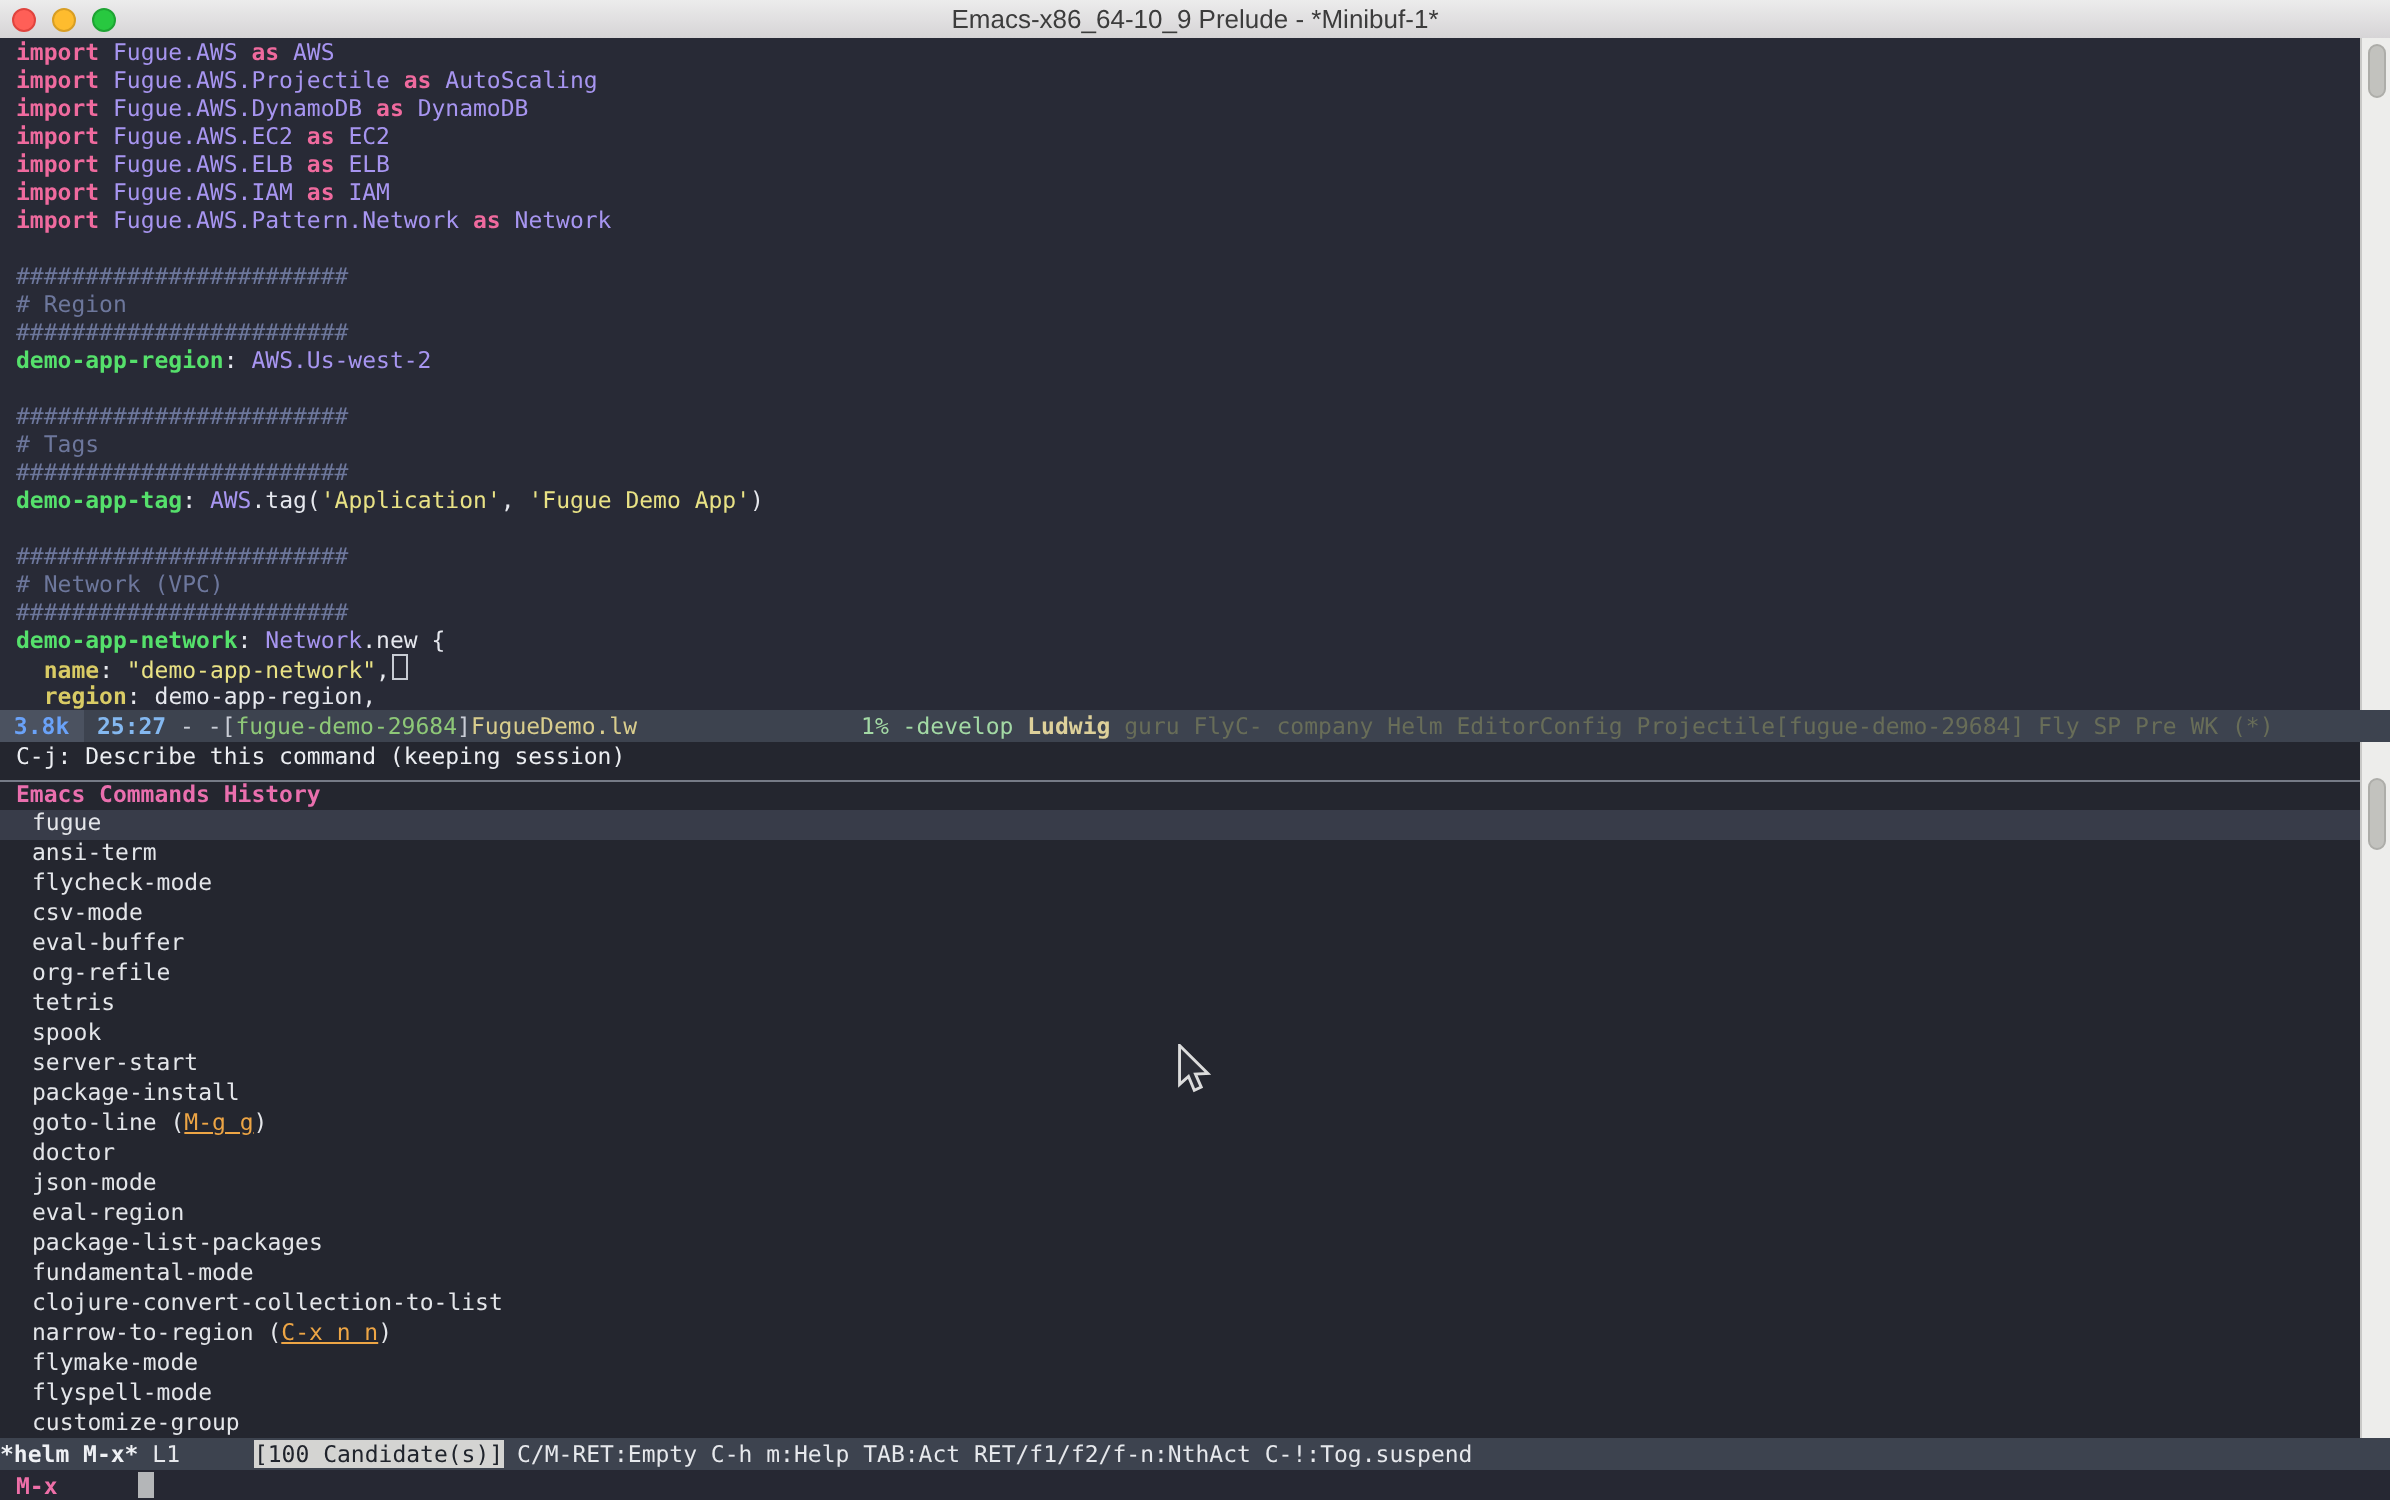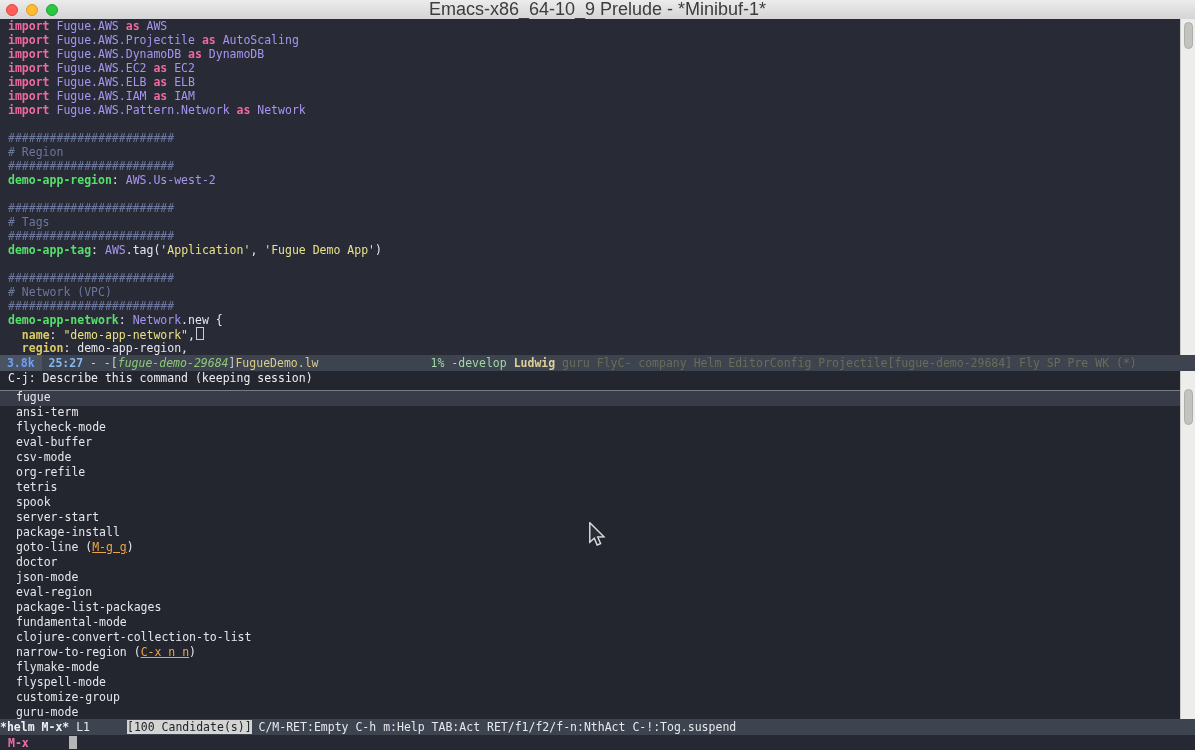--- a/index.html
+++ b/index.html
@@ -8,42 +8,42 @@
   
   .titlebar{position:absolute;top:0;left:0;width:1195px;height:19px;
             background:linear-gradient(#ececec,#d6d4d6);border-bottom:1px solid #a9a7a9;
             display:flex;align-items:center;}
   .tl-group{position:absolute;left:6px;top:3.5px;display:flex;gap:8px;}
   .tl{width:12px;height:12px;border-radius:50%;}
   .tl-red{background:#ff5f57;border:1px solid #e0443e;box-sizing:border-box;}
   .tl-yellow{background:#febc2e;border:1px solid #d89e24;box-sizing:border-box;}
   .tl-green{background:#28c840;border:1px solid #1ea433;box-sizing:border-box;}
   .title{width:100%;text-align:center;font-family:"Liberation Sans","DejaVu Sans",sans-serif;
-         font-size:18px;color:#3c3c3c;}
+         font-size:13px;color:#3c3c3c;}
   
   .codebuf{position:absolute;top:19px;left:0;right:15px;height:336px;background:#282a36;
            padding-left:8px;box-sizing:border-box;overflow:hidden;color:#e6e8ee;}
   .cline{height:14px;line-height:14px;white-space:pre;}
   .c-kw{color:#ef6a9e;font-weight:bold;text-align:right;}
   .c-mod{color:#a795f0;}
   .c-cm{color:#6d779c;}
   .c-var{color:#55e06b;font-weight:bold;}
   .c-key{color:#d9cb65;font-weight:bold;}
   .c-str{color:#e9e285;margin-top:25px;}
   .c-pl{color:#e6e8ee;}
   .c-cur{display:inline-block;width:6px;height:11px;border:1px solid #c8ccd4;
          vertical-align:-1px;margin-left:1px;}
   
   .modeline{position:absolute;left:0;width:1195px;height:16px;background:#3d434f;
             display:flex;align-items:center;white-space:pre;overflow:hidden;}
   .ml1{top:355px;}
   .s-chip{background:#4b5260;color:#6aa2f8;font-weight:bold;height:16px;line-height:16px;}
   .s-mlblue2{color:#84b8f0;font-weight:bold;}
   .s-mlgray{color:#c9cdd6;}
-  .s-mlgreen2{color:#8ec878;font-style:italic;}
+  .s-mlgreen2{color:#8ec878;}
   .s-mlfile{color:#d9cd8d;font-weight:normal;}
   .s-gap{display:inline-block;width:112px;}
   .s-mlgreen{color:#a3d9a5;}
   .s-mlcream{color:#ddd09a;font-weight:bold;}
   .s-mldim{color:#686d58;}
   
   .helmbuf{position:absolute;top:371px;left:0;right:15px;height:348px;background:#24262f;
            box-sizing:border-box;overflow:hidden;color:#e4e6ea;}
   .helm-headerline{height:20px;line-height:14.9px;padding-left:8px;white-space:pre;
                    border-bottom:1px solid #767b87;box-sizing:border-box;color:#eceef2;}
@@ -110,26 +110,27 @@
       <div class="cline"><span class="c-cm">########################</span></div>
       <div class="cline"><span class="c-var">demo-app-network</span><span class="c-pl">: </span><span class="c-mod">Network</span><span class="c-pl">.new {</span></div>
       <div class="cline"><span class="c-pl">  </span><span class="c-key">name</span><span class="c-pl">: </span><span class="c-str">"demo-app-network"</span><span class="c-pl">,</span><span class="c-cur"></span></div>
       <div class="cline"><span class="c-pl">  </span><span class="c-key">region</span><span class="c-pl">: </span><span class="c-pl">demo-app-region,</span></div>
     </div>
 
   <div class="modeline ml1" id="modeline1"><span class="s-chip"> 3.8k </span><span class="s-mlblue2"> 25:27 </span><span class="s-mlgray">- -[</span><span class="s-mlgreen2">fugue-demo-29684</span><span class="s-mlgray">]</span><span class="s-mlfile">FugueDemo.lw</span><span class="s-gap"></span><span class="s-mlgreen">1% -develop </span><span class="s-mlcream">Ludwig </span><span class="s-mldim">guru FlyC- company Helm EditorConfig Projectile[fugue-demo-29684] Fly SP Pre WK (*)</span></div>
 
   <div class="helmbuf">
     <div class="helm-headerline">C-j: Describe this command (keeping session)</div>
+    <div class="helm-srcheader">Emacs Commands History</div>
     <div id="helm-list">
         <div class="hrow sel"><span>fugue</span></div>
         <div class="hrow"><span>ansi-term</span></div>
         <div class="hrow"><span>flycheck-mode</span></div>
+        <div class="hrow"><span>csv-mode</span></div>
         <div class="hrow"><span>eval-buffer</span></div>
-        <div class="hrow"><span>csv-mode</span></div>
         <div class="hrow"><span>org-refile</span></div>
         <div class="hrow"><span>tetris</span></div>
         <div class="hrow"><span>spook</span></div>
         <div class="hrow"><span>server-start</span></div>
         <div class="hrow"><span>package-install</span></div>
         <div class="hrow"><span>goto-line</span> (<span class="hbind">M-g g</span>)</div>
         <div class="hrow"><span>doctor</span></div>
         <div class="hrow"><span>json-mode</span></div>
         <div class="hrow"><span>eval-region</span></div>
         <div class="hrow"><span>package-list-packages</span></div>

